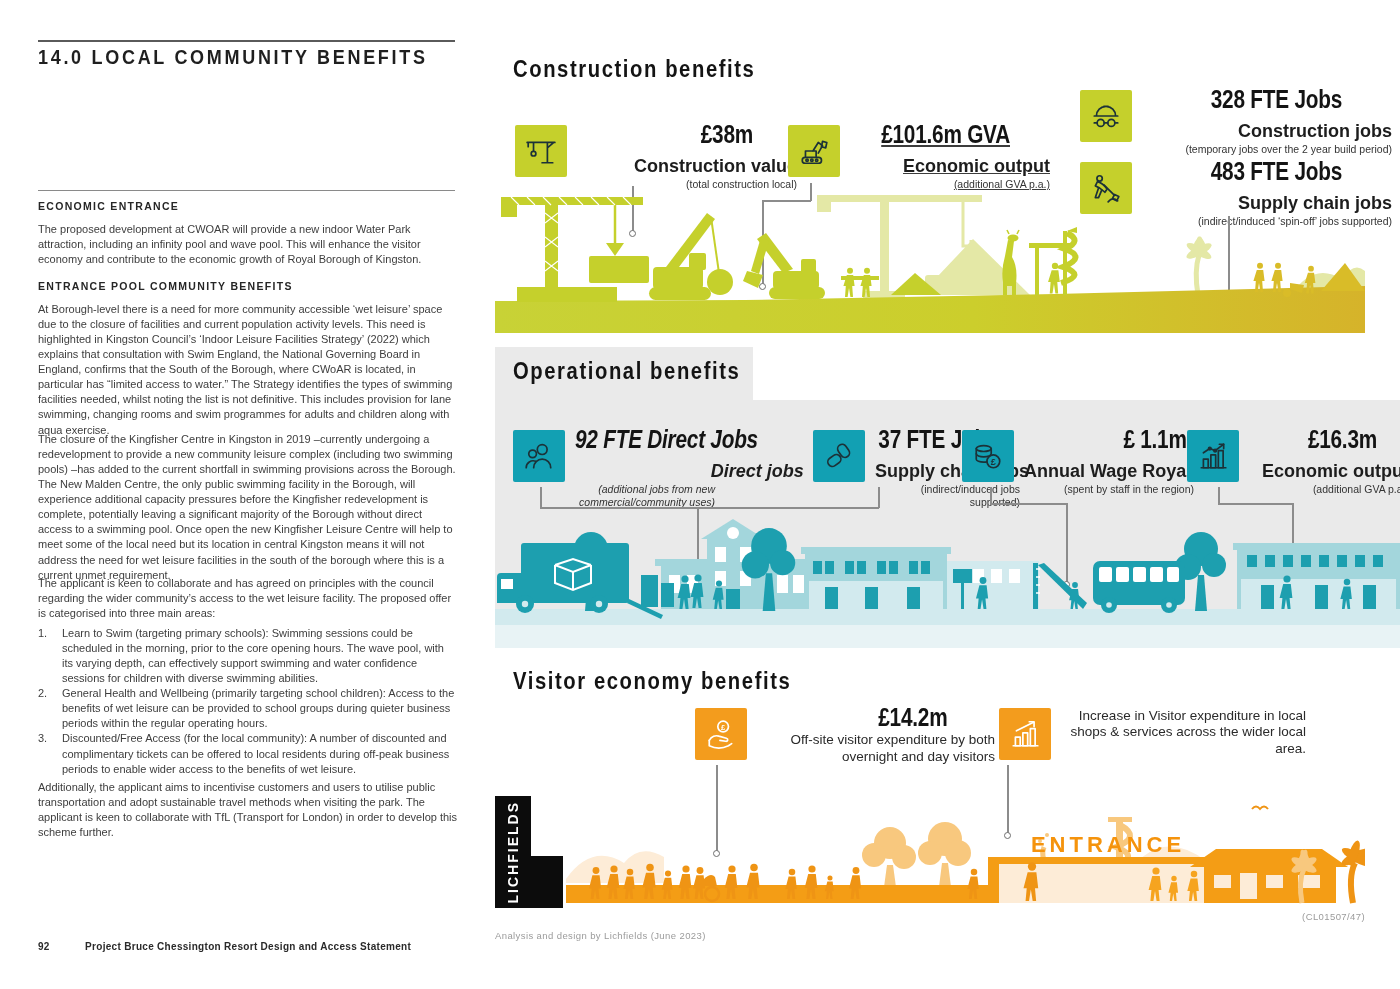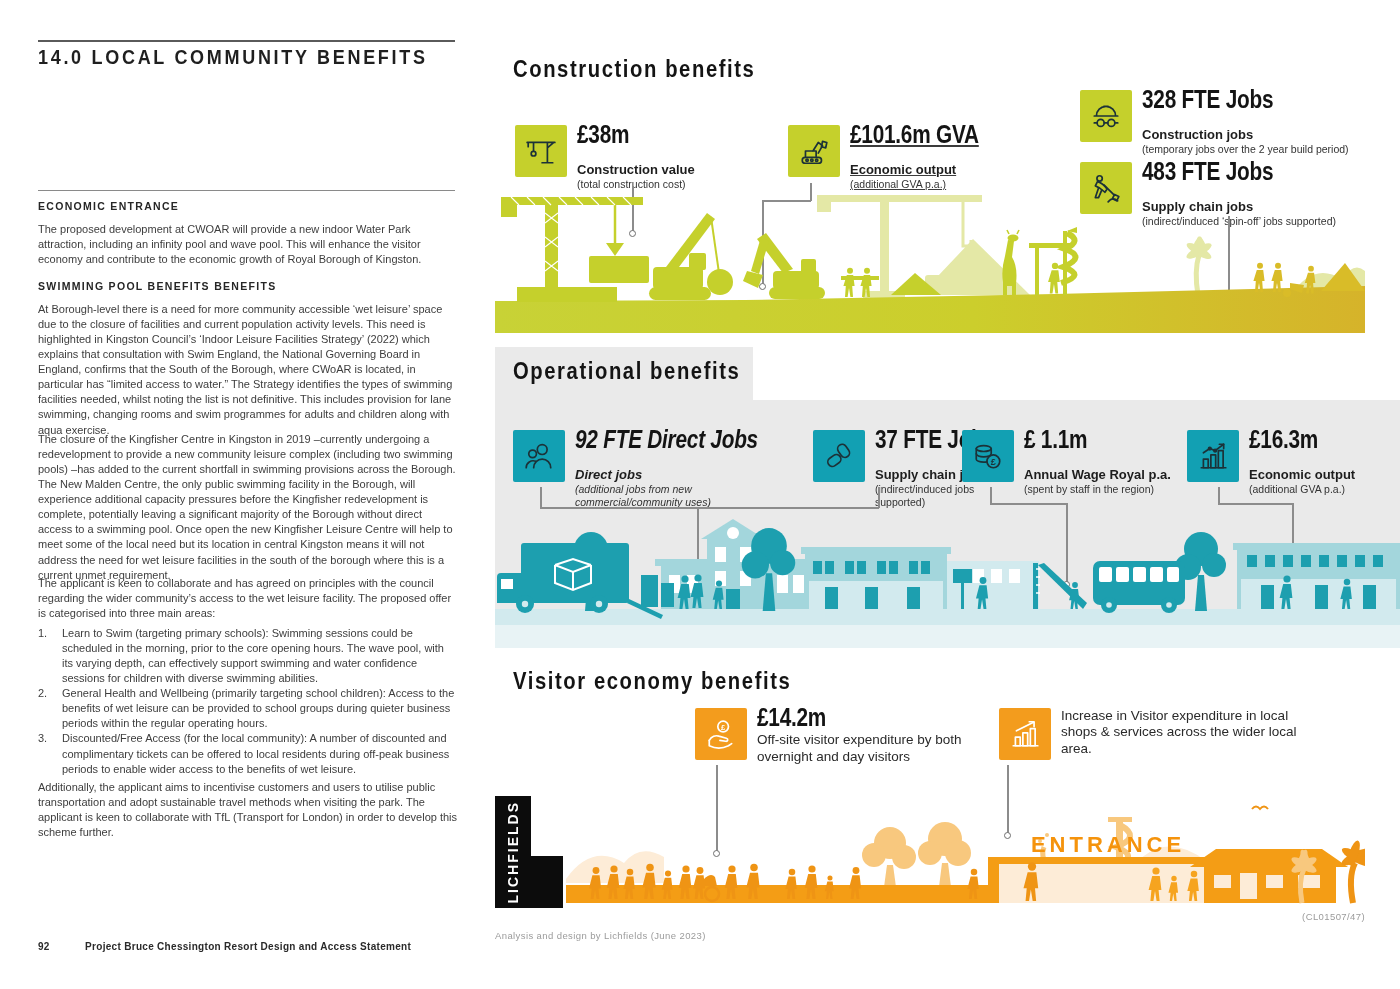--- a/index.html
+++ b/index.html
@@ -19,24 +19,24 @@
   .footer .fpn{display:inline-block;width:44px;}
   
   .sec-title{position:absolute;font-size:23px;font-weight:bold;letter-spacing:1.8px;color:#141414;
              transform:scaleX(.88);transform-origin:0 50%;white-space:nowrap;}
   
   .stat{position:absolute;display:flex;gap:10px;align-items:flex-start;}
   .sq{width:52px;height:52px;border-radius:2px;display:flex;align-items:center;justify-content:center;flex:0 0 auto;}
   .sq.lime{background:#c5d02c;}
   .sq.teal{background:#12a0b3;}
   .sq.orng{background:#f39c1d;}
-  .stat .txt{margin-top:-4px;}
+  .stat .txt{margin-top:-4px;text-align:right;}
   .val{font-size:26px;font-weight:bold;letter-spacing:-.3px;line-height:1.05;color:#141414;
        transform:scaleX(.8);transform-origin:0 50%;white-space:nowrap;}
-  .lbl{font-size:13px;font-weight:bold;color:#1d1d1d;line-height:1.16;margin-top:14px;}
+  .lbl{font-size:18px;font-weight:bold;color:#1d1d1d;line-height:1.16;margin-top:8px;}
   .lbl.plain{font-weight:normal;font-size:13.5px;line-height:1.22;margin-top:1px;color:#2a2a2a;}
   .note{font-size:10.5px;color:#333;line-height:1.22;margin-top:1px;}
   
   .panel{position:absolute;background:#eaeaea;}
   
   .cline{position:absolute;background:#8c8c8c;}
   .cdot{position:absolute;width:7px;height:7px;border:1.5px solid #6f6f6f;border-radius:50%;
         background:#fff;box-sizing:border-box;}
   .scene{position:absolute;}
   
@@ -55,21 +55,21 @@
 
 <div class="page">
 
   <div class="rule" style="left:38px;top:40px;width:417px;height:2px;"></div>
   <div class="chapter">14.0 LOCAL COMMUNITY BENEFITS</div>
   <div class="rule" style="left:38px;top:190px;width:417px;height:1px;background:#8a8a8a;"></div>
 
   <div class="lc-head" style="top:200px;">ECONOMIC ENTRANCE</div>
   <div class="lc" style="top:222px;">The proposed development at CWOAR will provide a new indoor Water Park attraction, including an infinity pool and wave pool. This will enhance the visitor economy and contribute to the economic growth of Royal Borough of Kingston.</div>
 
-  <div class="lc-head" style="top:280px;">SWIMMING POOL BENEFITS BENEFITS</div>
+  <div class="lc-head" style="top:280px;">ENTRANCE POOL COMMUNITY BENEFITS</div>
   <div class="lc" style="top:302px;">At Borough-level there is a need for more community accessible ‘wet leisure’ space due to the closure of facilities and current population activity levels. This need is highlighted in Kingston Council’s ‘Indoor Leisure Facilities Strategy’ (2022) which explains that consultation with Swim England, the National Governing Board in England, confirms that the South of the Borough, where CWoAR is located, in particular has “limited access to water.” The Strategy identifies the types of swimming facilities needed, whilst noting the list is not definitive. This includes provision for lane swimming, changing rooms and swim programmes for adults and children along with aqua exercise.</div>
   <div class="lc" style="top:432px;">The closure of the Kingfisher Centre in Kingston in 2019 –currently undergoing a redevelopment to provide a new community leisure complex (including two swimming pools) –has added to the current shortfall in swimming provisions across the Borough. The New Malden Centre, the only public swimming facility in the Borough, will experience additional capacity pressures before the Kingfisher redevelopment is complete, potentially leaving a significant majority of the Borough without direct access to a swimming pool. Once open the new Kingfisher Leisure Centre will help to meet some of the local need but its location in central Kingston means it will not address the need for wet leisure facilities in the south of the borough where this is a current unmet requirement.</div>
   <div class="lc" style="top:576px;">The applicant is keen to collaborate and has agreed on principles with the council regarding the wider community’s access to the wet leisure facility. The proposed offer is categorised into three main areas:</div>
 
   <div class="lst" style="top:626px;">
     <div class="row">
       <span class="num">1.</span>
       <span class="itx">Learn to Swim (targeting primary schools): Swimming sessions could be scheduled in the morning, prior to the core opening hours. The wave pool, with its varying depth, can effectively support swimming and water confidence sessions for children with diverse swimming abilities.</span>
     </div>
     <div class="row">
@@ -94,21 +94,21 @@
   <div class="stat" style="left:515px;top:125px;">
     <div class="sq lime">
       <svg width="32" height="32" viewBox="0 0 30 30" class="icon-dark">
           <path d="M2 7h26M21 7v19M16 26h10M21 12l6-5M3 7v4M8 7v8"></path>
           <circle cx="8" cy="17.5" r="2.2"></circle>
         </svg>
     </div>
     <div class="txt">
       <div class="val">£38m</div>
       <div class="lbl">Construction value</div>
-      <div class="note" style="width:220px;">(total construction cost)</div>
+      <div class="note" style="width:220px;">(total construction local)</div>
     </div>
   </div>
 
   <div class="stat" style="left:788px;top:125px;text-decoration:underline;">
     <div class="sq lime">
       <svg width="32" height="32" viewBox="0 0 30 30" class="icon-dark">
           <rect x="4" y="21" width="18" height="5.5" rx="2.7"></rect>
           <circle cx="8.5" cy="23.7" r="1.1"></circle>
           <circle cx="13" cy="23.7" r="1.1"></circle>
           <circle cx="17.5" cy="23.7" r="1.1"></circle>

